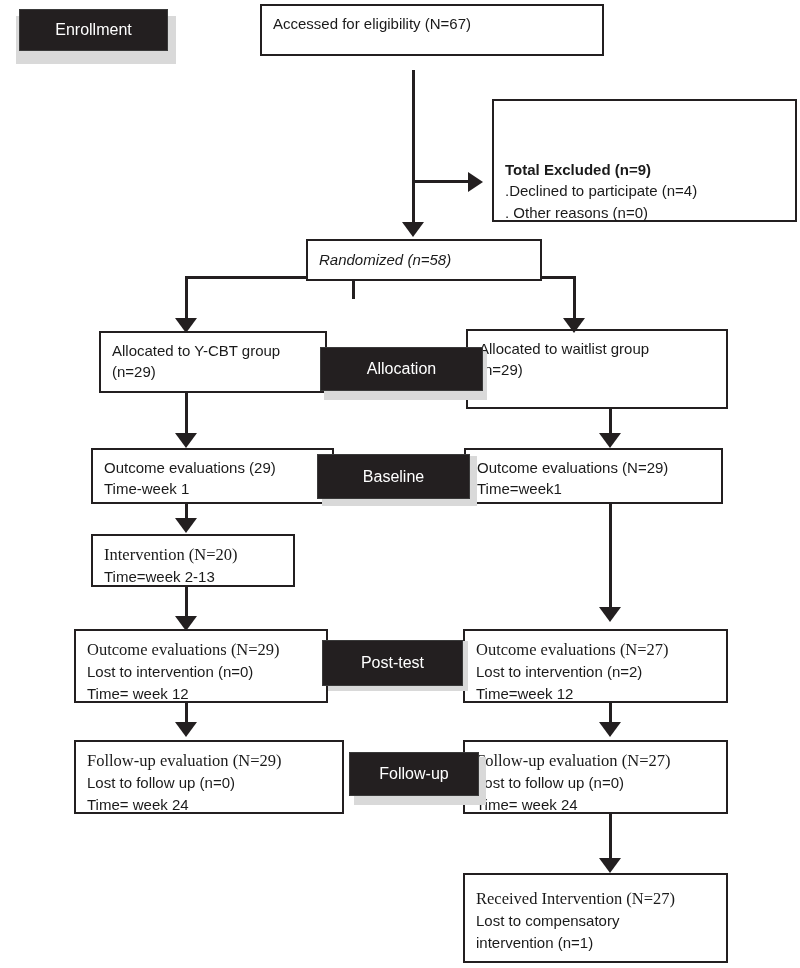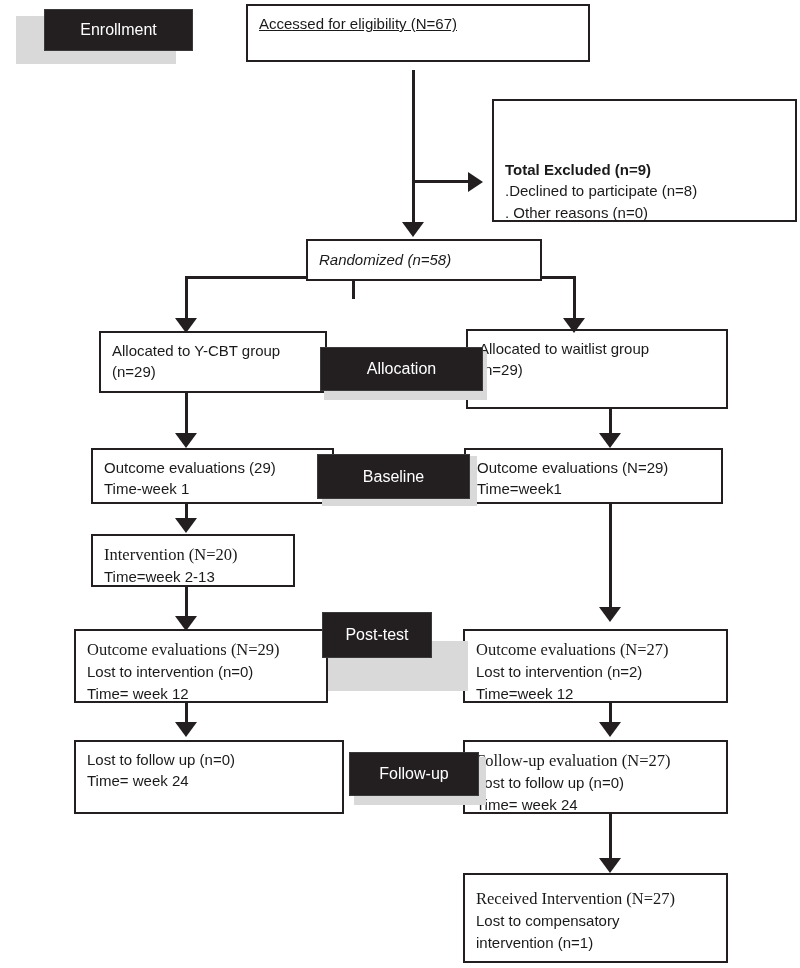--- a/index.html
+++ b/index.html
@@ -86,37 +86,37 @@
     border-left: 15px solid #231f20;
     z-index: 4;
   }
 </style>
 </head>
 <body>
 
 <div id="page">
 
   <div class="stage-shadow" style="left:16px; top:16px; width:160px; height:48px;"></div>
-  <div class="stage" style="left:19px; top:9px; width:149px; height:42px;margin-left:25px;">
+  <div class="stage" style="left:19px; top:9px; width:149px; height:42px;">
     <span>Enrollment</span>
   </div>
 
-  <div class="box" style="left:246px; top:4px; width:344px; height:58px;text-decoration:underline;">
+  <div class="box" style="left:260px; top:4px; width:344px; height:52px;">
     <span class="ln">Accessed for eligibility (N=67)</span>
   </div>
 
   <div class="vline" style="left:412px; top:70px; height:157px;"></div>
   <div class="arrow-down" style="left:402px; top:222px;"></div>
 
   <div class="hline" style="left:412px; top:180px; width:58px;"></div>
   <div class="arrow-right" style="left:468px; top:172px;"></div>
 
   <div class="box" style="left:492px; top:99px; width:305px; height:123px; padding-top:11px;">
     <span class="ln bold">Total Excluded (n=9)</span>
-    <span class="ln">.Declined to participate (n=8)</span>
+    <span class="ln">.Declined to participate (n=4)</span>
     <span class="ln">. Other reasons (n=0)</span>
   </div>
 
   <div class="box" style="left:306px; top:239px; width:236px; height:42px; padding-top:8px;font-style:italic;">
     <span class="ln">Randomized (n=58)</span>
   </div>
 
   <div class="vline" style="left:352px; top:281px; height:18px;"></div>
   <div class="vline" style="left:573px; top:281px; height:18px;"></div>
   <div class="hline" style="left:352px; top:276px; width:224px;"></div>
@@ -181,30 +181,31 @@
     <span class="ln">Time= week 12</span>
   </div>
 
   <div class="box" style="left:463px; top:629px; width:265px; height:74px;">
     <span class="ln serif">Outcome evaluations (N=27)</span>
     <span class="ln">Lost to intervention (n=2)</span>
     <span class="ln">Time=week 12</span>
   </div>
 
   <div class="stage-shadow" style="left:328px; top:641px; width:140px; height:50px;"></div>
-  <div class="stage" style="left:322px; top:612px; width:110px; height:46px;text-align:right;">
+  <div class="stage" style="left:322px; top:640px; width:141px; height:46px;text-align:right;">
     <span>Post-test</span>
   </div>
 
   <div class="vline" style="left:185px; top:703px; height:26px;"></div>
   <div class="arrow-down" style="left:175px; top:722px;"></div>
   <div class="vline" style="left:609px; top:703px; height:26px;"></div>
   <div class="arrow-down" style="left:599px; top:722px;"></div>
 
   <div class="box" style="left:74px; top:740px; width:270px; height:74px;">
+    <span class="ln serif">Follow-up evaluation (N=29)</span>
     <span class="ln">Lost to follow up (n=0)</span>
     <span class="ln">Time= week 24</span>
   </div>
 
   <div class="box" style="left:463px; top:740px; width:265px; height:74px;">
     <span class="ln serif">Follow-up evaluation (N=27)</span>
     <span class="ln">Lost to follow up (n=0)</span>
     <span class="ln">Time= week 24</span>
   </div>
 

